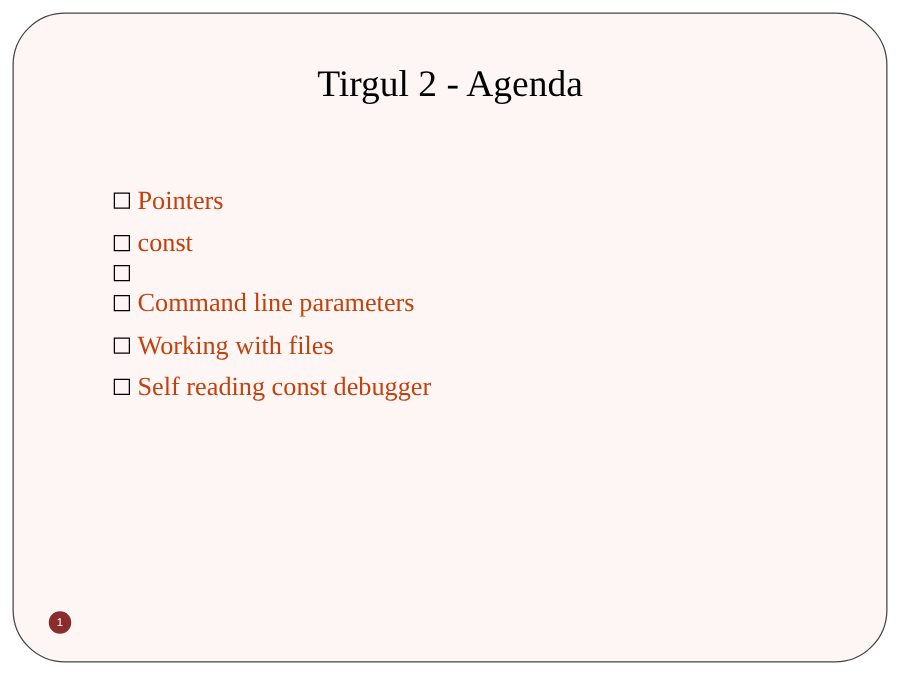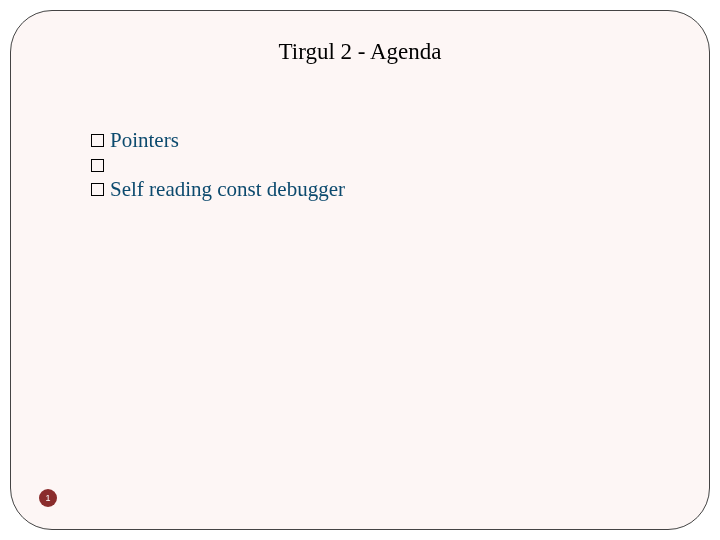--- a/index.html
+++ b/index.html
@@ -16,34 +16,34 @@
     width: 700px;
     height: 520px;
     margin: 10px;
     background: #fdf6f5;
     border: 1px solid #444;
     border-radius: 42px;
     overflow: hidden;
   }
   .title {
     text-align: center;
-    font-size: 23px;
+    font-size: 30px;
     color: #000;
-    margin-top: 28px;
+    margin-top: 40px;
     font-weight: normal;
   }
   .items {
     margin-top: 60px;
     margin-left: 80px;
   }
   .item {
     display: flex;
     align-items: center;
     font-size: 21px;
-    color: #0c4a6e;
+    color: #c2410c;
     line-height: 1.5;
     margin-bottom: 2px;
   }
   .bullet {
     display: inline-block;
     width: 13px;
     height: 13px;
     border: 1.5px solid #000;
     margin-right: 6px;
     box-sizing: border-box;
@@ -72,20 +72,32 @@
 
   <div class="title">Tirgul 2 - Agenda</div>
 
   <div class="items">
     <div class="item">
       <span class="bullet"></span>
       <span>Pointers</span>
     </div>
     <div class="item">
       <span class="bullet"></span>
+      <span>const</span>
+    </div>
+    <div class="item">
+      <span class="bullet"></span>
+    </div>
+    <div class="item">
+      <span class="bullet"></span>
+      <span>Command line parameters</span>
+    </div>
+    <div class="item">
+      <span class="bullet"></span>
+      <span>Working with files</span>
     </div>
     <div class="item">
       <span class="bullet"></span>
       <span>Self reading const debugger</span>
     </div>
   </div>
 
   <div class="page-num">
     <span>1</span>
   </div>

